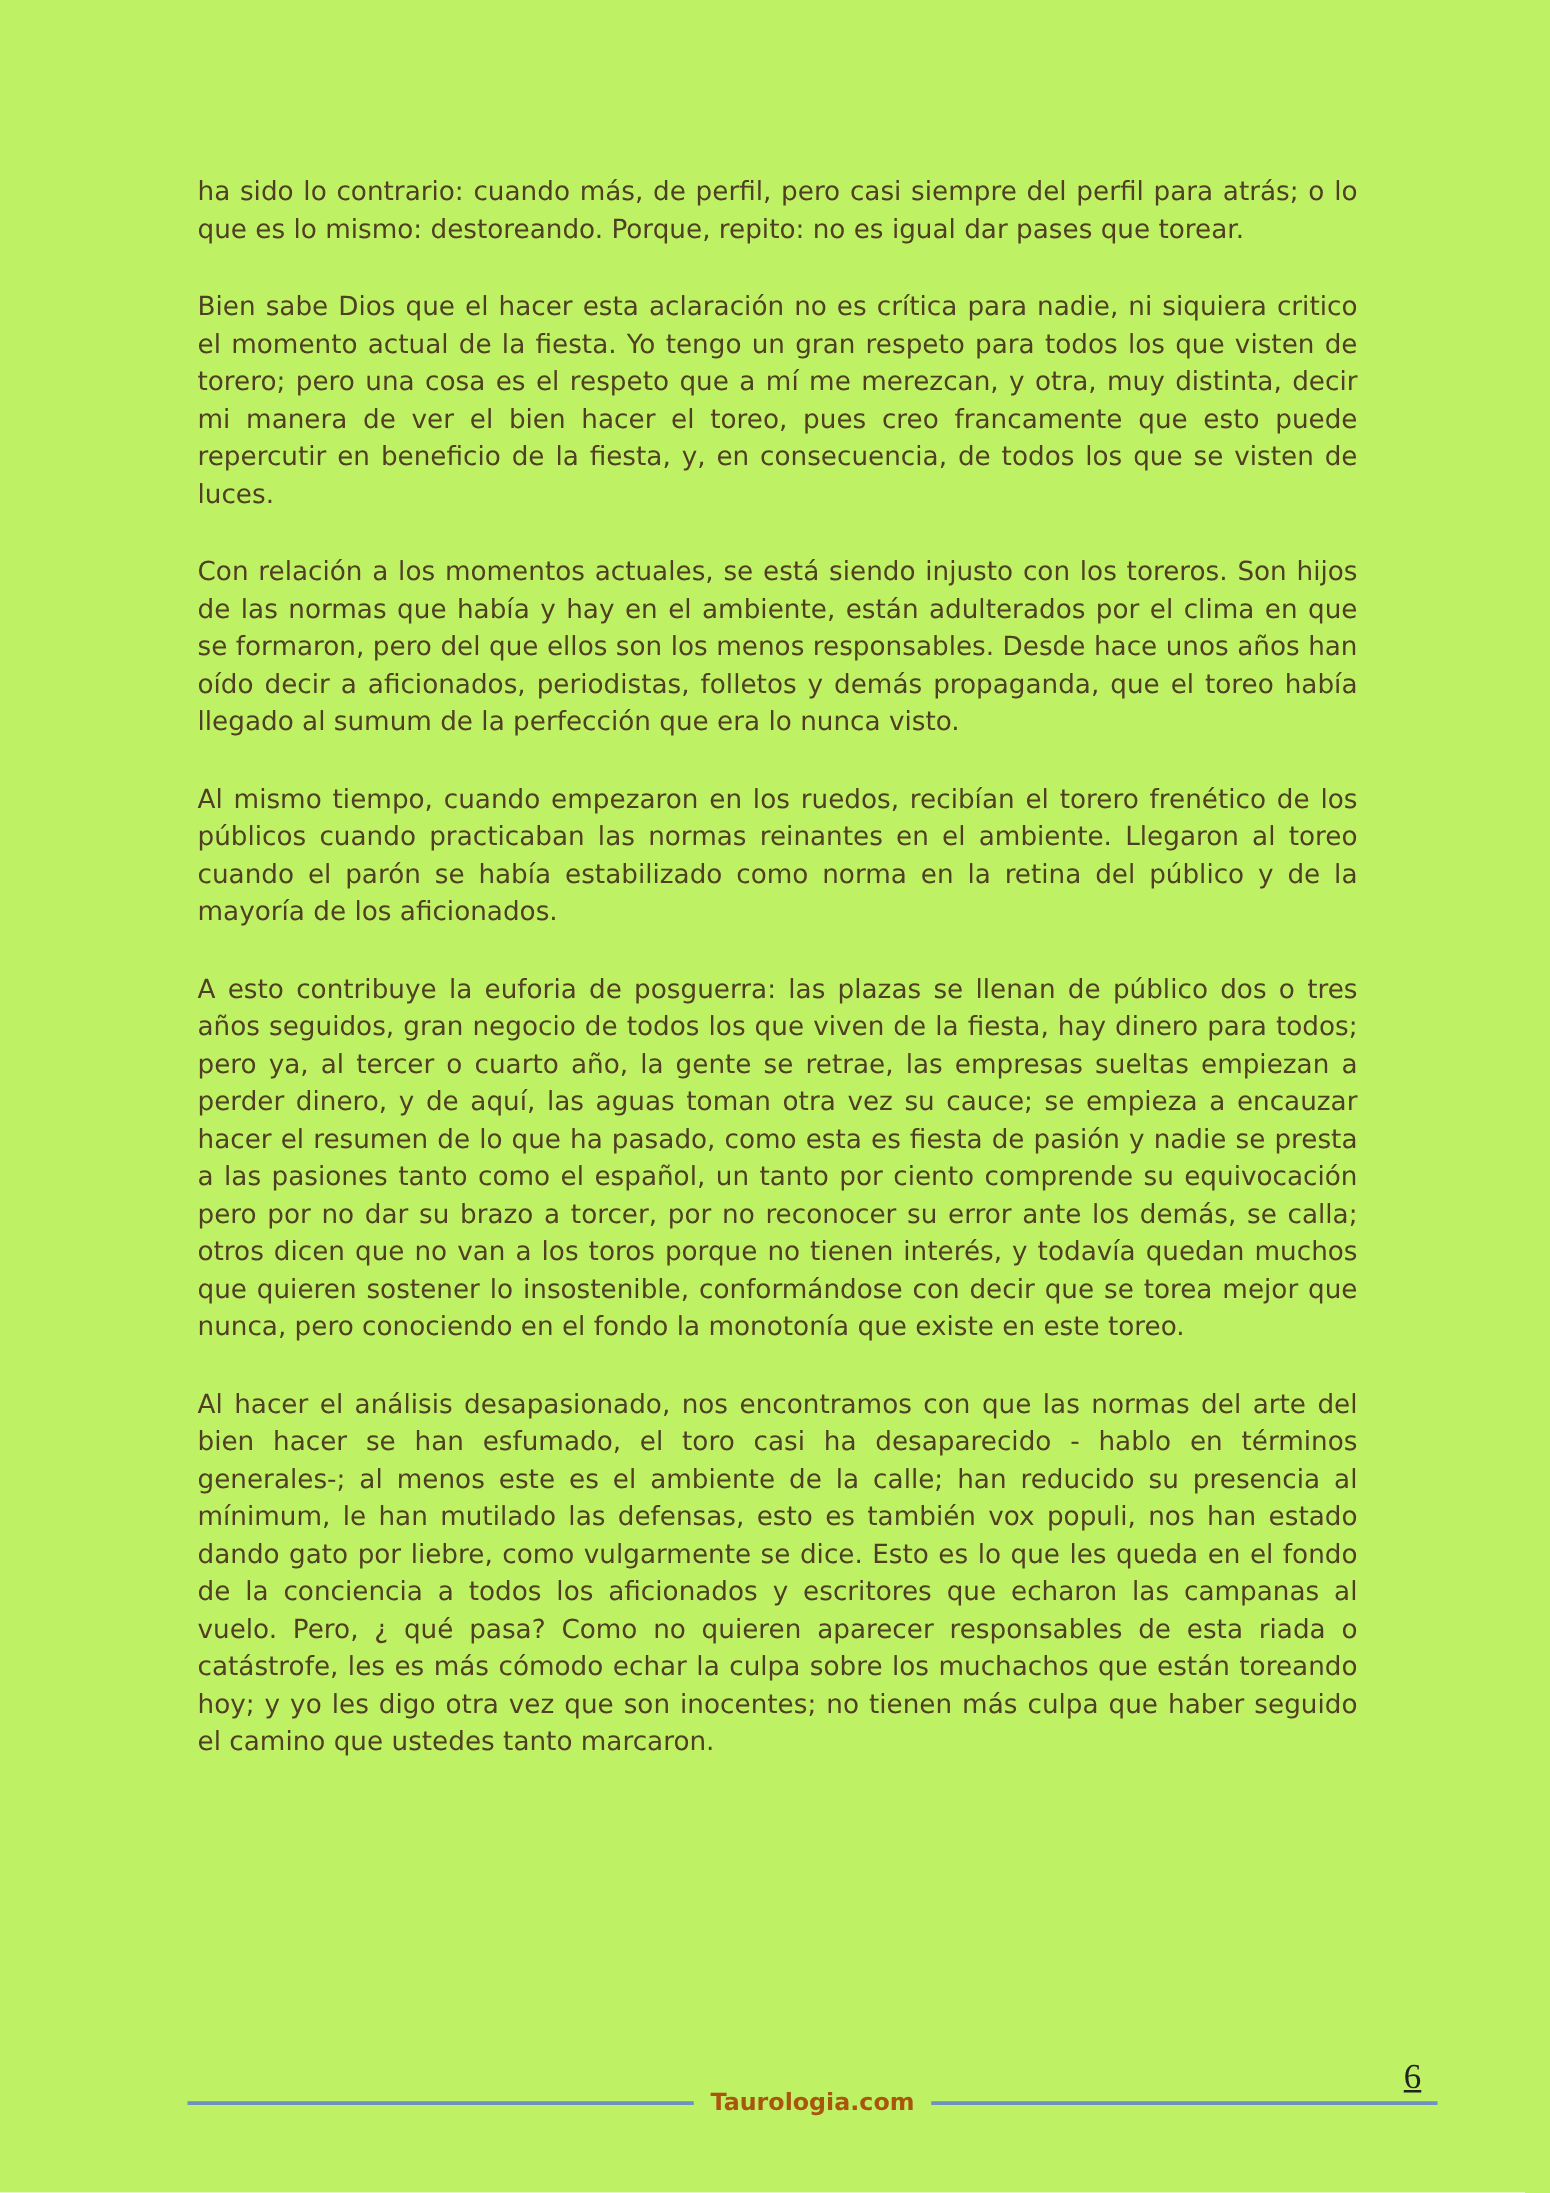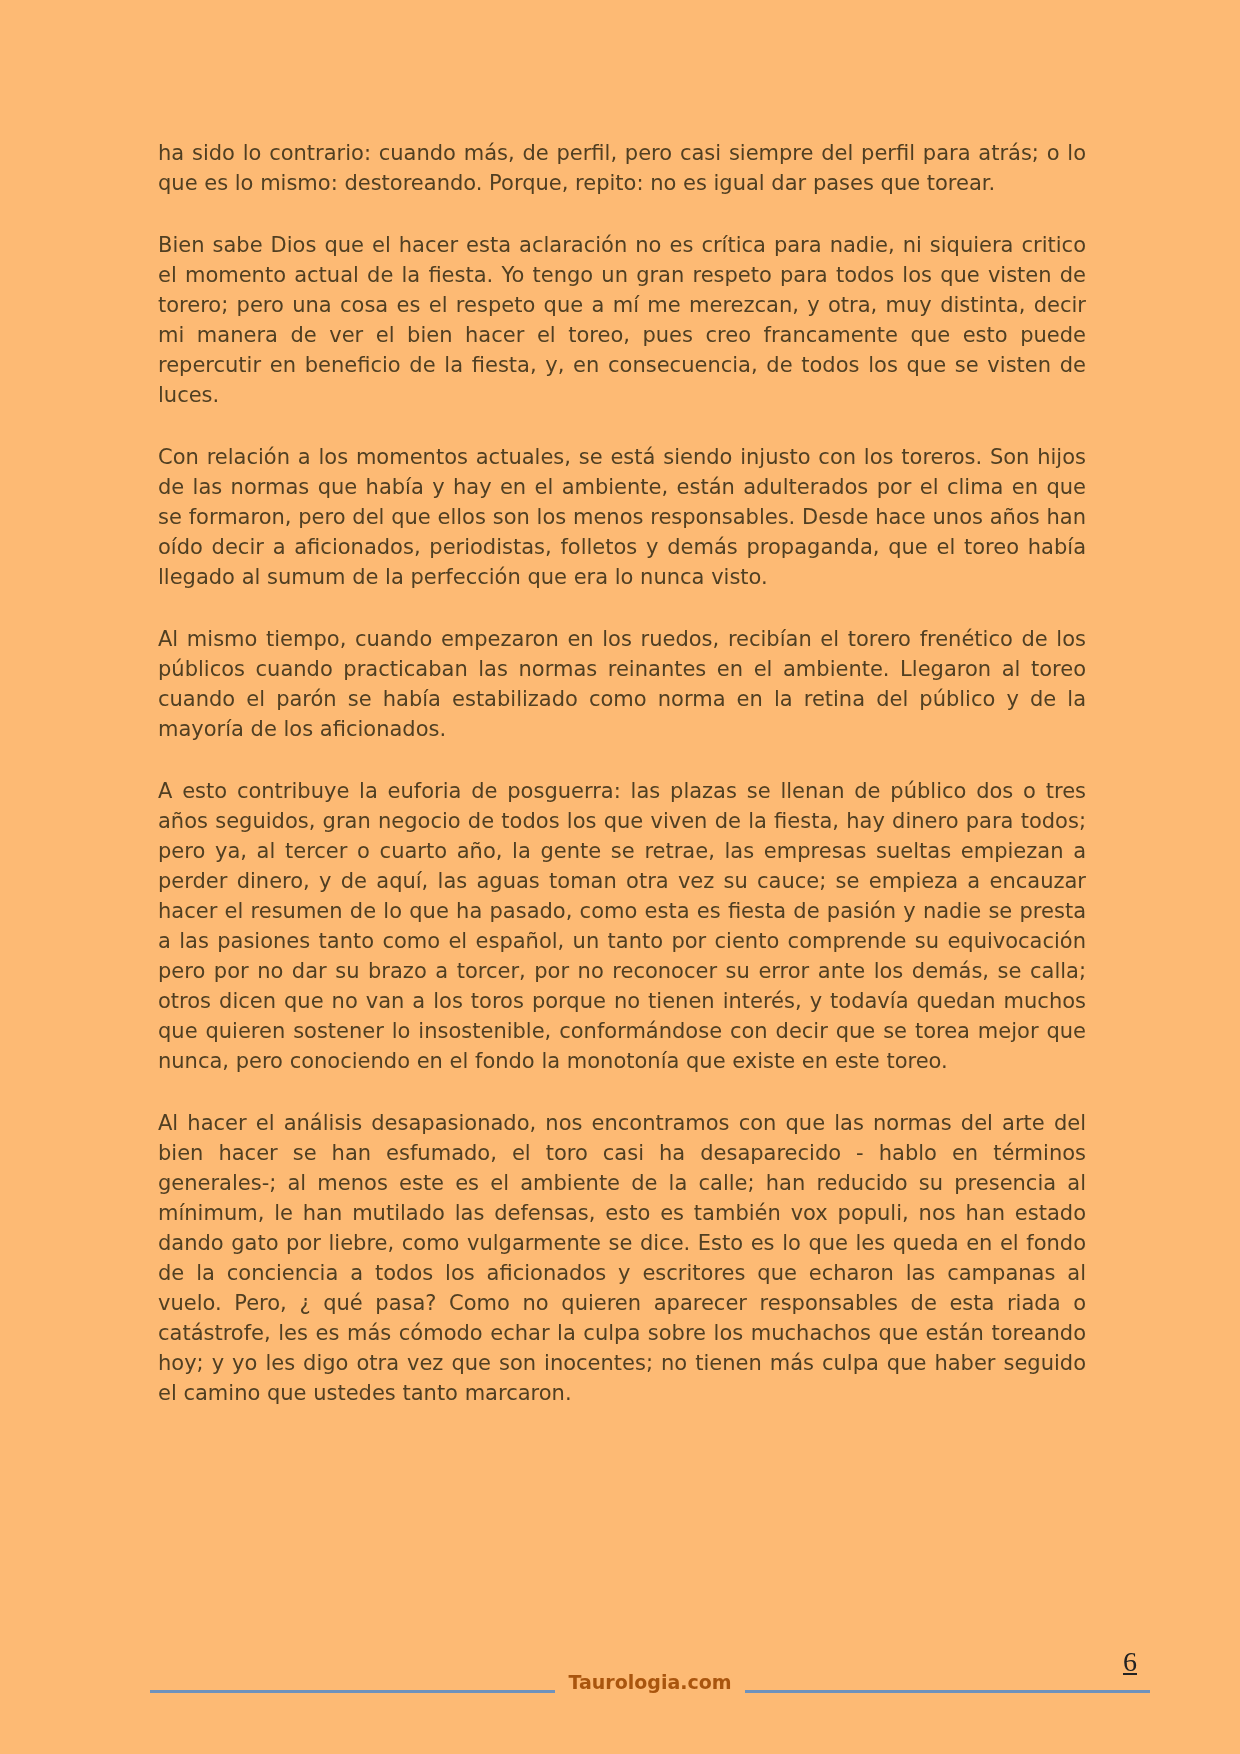--- a/index.html
+++ b/index.html
@@ -4,21 +4,21 @@
 <style>
   html, body {
     margin: 0;
     padding: 0;
     background: #ffffff;
   }
   .page {
     position: relative;
     width: 1240px;
     height: 1754px;
-    background: #fdba74;
+    background: #bef264;
     overflow: hidden;
     font-family: "DejaVu Sans", sans-serif;
   }
   .content {
     position: absolute;
     left: 158px;
     top: 138px;
     width: 928px;
     color: var(--body-text, #503f22);
     font-size: 21px;
@@ -39,21 +39,21 @@
     font-size: 28px;
     color: var(--page-number, #222222);
     text-decoration: underline;
   }
   .footer {
     position: absolute;
     left: 150px;
     top: 1671px;
     width: 1000px;
     display: flex;
-    align-items: flex-end;
+    align-items: center;
   }
   .footer .rule {
     flex: 1;
     height: 3px;
     background: var(--footer-rule, #6e92bd);
   }
   .footer .site {
     padding: 0 13px;
     font-weight: bold;
     font-size: 19px;

